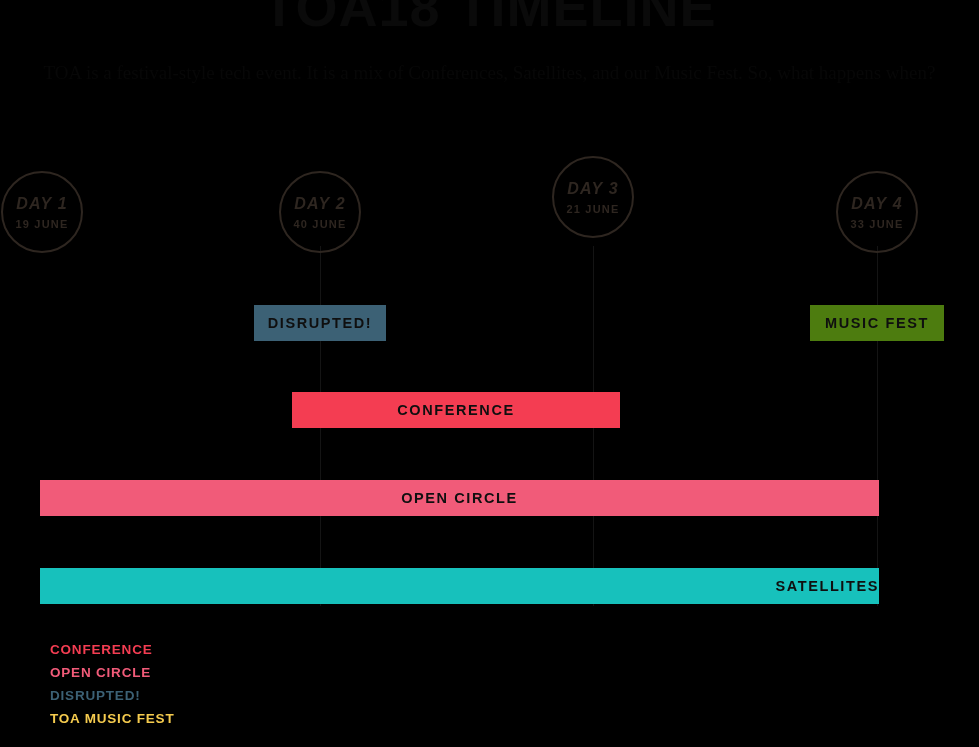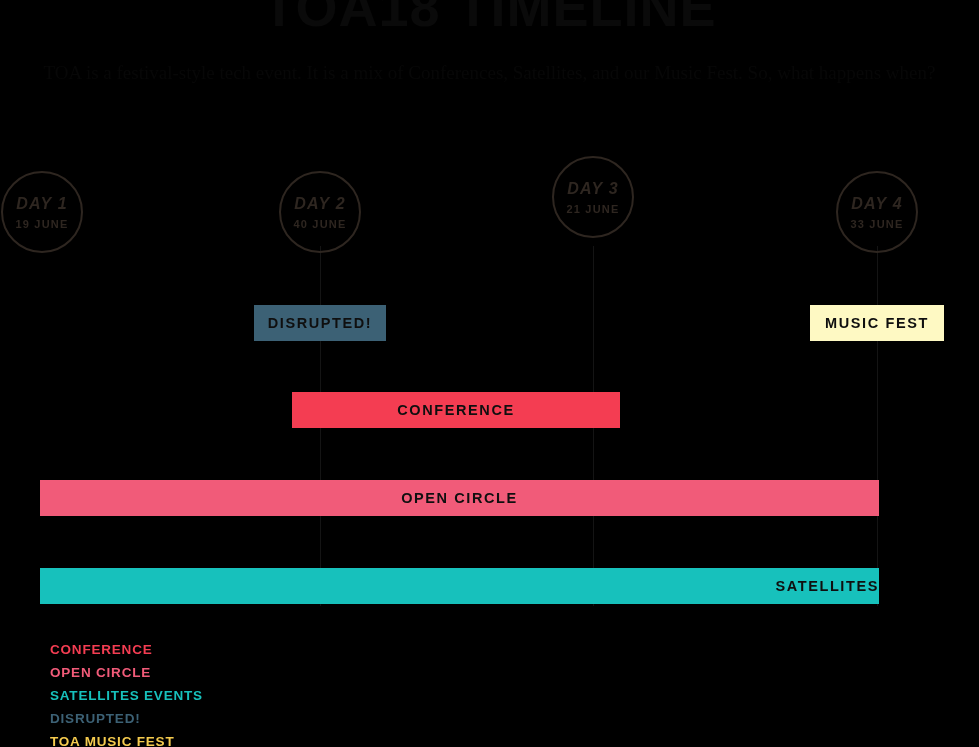--- a/index.html
+++ b/index.html
@@ -149,35 +149,34 @@
       </div>
       <div class="day" style="left: 836px; top: 171px; border-color: rgb(46, 38, 32);">
         <div class="dnum">DAY 4</div>
         <div class="ddate">33 JUNE</div>
       </div>
     </div>
   <div id="bars">
       <div class="bar" style="left: 254px; top: 305px; width: 132px; background: rgb(60, 97, 117);">
         <span>DISRUPTED!</span>
       </div>
-      <div class="bar" style="left: 810px; top: 305px; width: 134px; background: #fef9c3; justify-content: center;">
+      <div class="bar" style="left: 810px; top: 305px; width: 134px; background: #4d7c0f; justify-content: center;">
         <span>MUSIC FEST</span>
       </div>
       <div class="bar" style="left: 292px; top: 392px; width: 328px; background: rgb(244, 61, 82);">
         <span>CONFERENCE</span>
       </div>
       <div class="bar" style="left: 40px; top: 480px; width: 839px; background: rgb(241, 91, 121);">
         <span>OPEN CIRCLE</span>
       </div>
       <div class="bar" style="left: 40px; top: 568px; width: 839px; background: rgb(23, 193, 188); justify-content: flex-end;">
         <span>SATELLITES</span>
       </div>
     </div>
 
   <div class="legend" id="legend">
       <div class="legend-item" style="color: rgb(244, 61, 82);">CONFERENCE</div>
       <div class="legend-item" style="color: rgb(241, 91, 121);">OPEN CIRCLE</div>
-      <div class="legend-item" style="color: rgb(23, 193, 188);">SATELLITES EVENTS</div>
       <div class="legend-item" style="color: rgb(60, 97, 117);">DISRUPTED!</div>
       <div class="legend-item" style="color: rgb(245, 203, 78);">TOA MUSIC FEST</div>
     </div>
 
 </div>
 
 </body></html>

